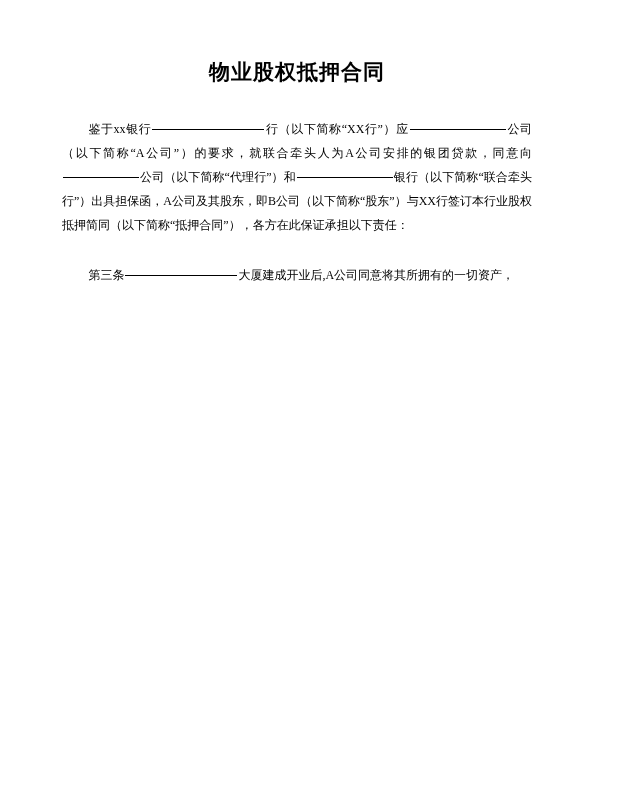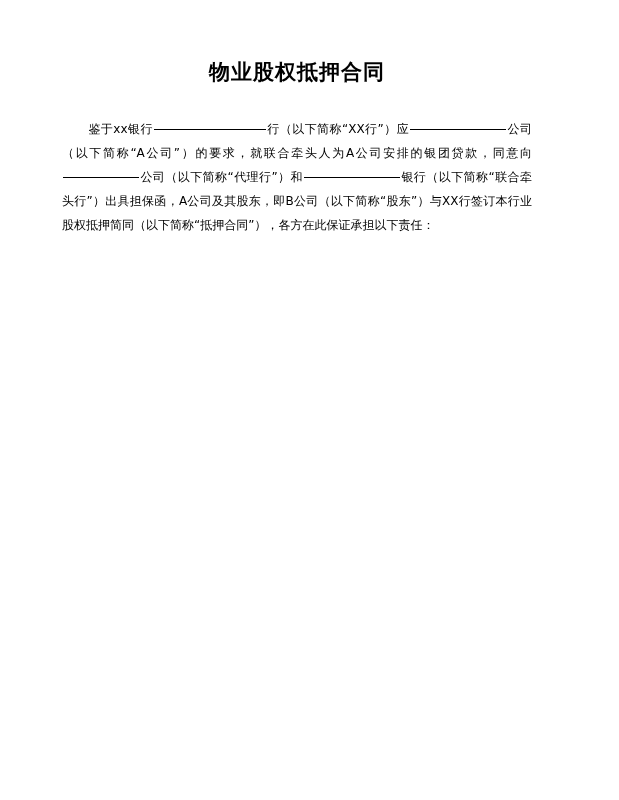--- a/index.html
+++ b/index.html
@@ -14,20 +14,21 @@
     color: #000000;
     overflow: hidden;
   }
   .page {
     position: relative;
     width: 566px;
     height: 800px;
     background: #ffffff;
     box-sizing: border-box;
     padding: 58px 34px 0 62px;
+    font-family: Liberation Serif, serif;
   }
   .doc-title {
     text-align: center;
     font-size: 21px;
     font-weight: bold;
     letter-spacing: 1px;
     margin: 0 0 30px 0;
     line-height: 1.4;
   }
   .para {
@@ -53,14 +54,15 @@
   .b-md { width: 96px; }
   .b-lg { width: 112px; }
 </style>
 </head>
 <body>
 
 <div class="page">
   <h1 class="doc-title">物业股权抵押合同</h1>
   <div id="body-content">
       <div class="para first-line-indent"><span>鉴于xx银行</span><span class="blank b-lg">&nbsp;</span><span>行（以下简称“XX行”）应</span><span class="blank b-md">&nbsp;</span><span>公司（以下简称“A公司”）的要求，就联合牵头人为A公司安排的银团贷款，同意向</span><span class="blank b-sm">&nbsp;</span><span>公司（以下简称“代理行”）和</span><span class="blank b-md">&nbsp;</span><span>银行（以下简称“联合牵头行”）出具担保函，A公司及其股东，即B公司（以下简称“股东”）与XX行签订本行业股权抵押简同（以下简称“抵押合同”），各方在此保证承担以下责任：</span></div>
+      <div class="para first-line-indent"><span>第三条</span><span class="blank b-lg">&nbsp;</span><span>大厦建成开业后,A公司同意将其所拥有的一切资产，</span></div>
     </div>
 </div>
 
 </body></html>

